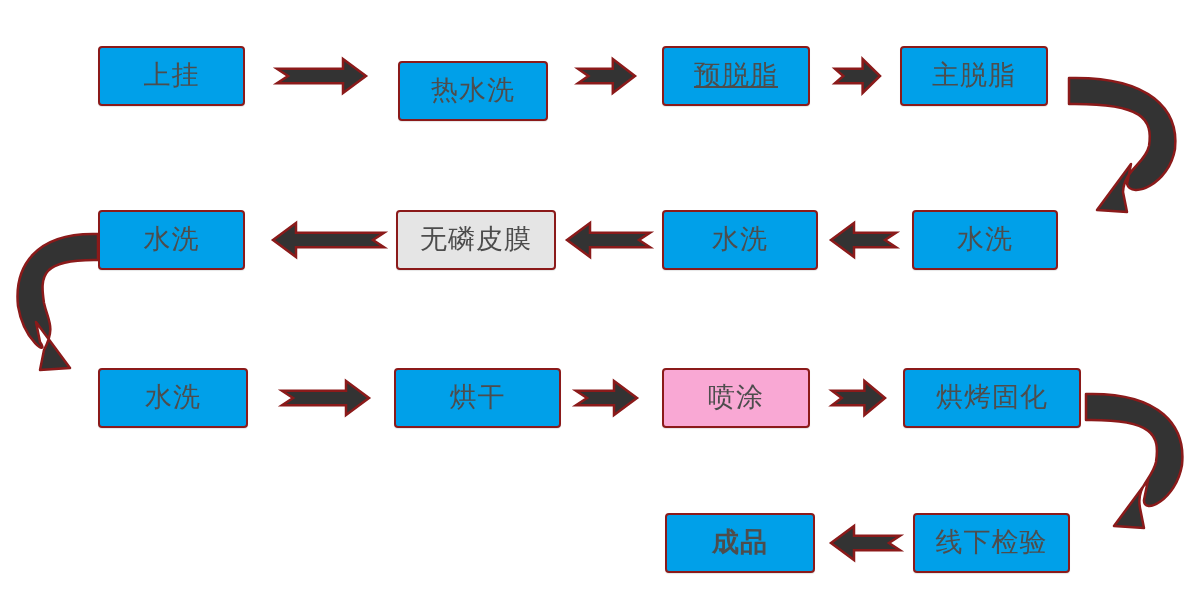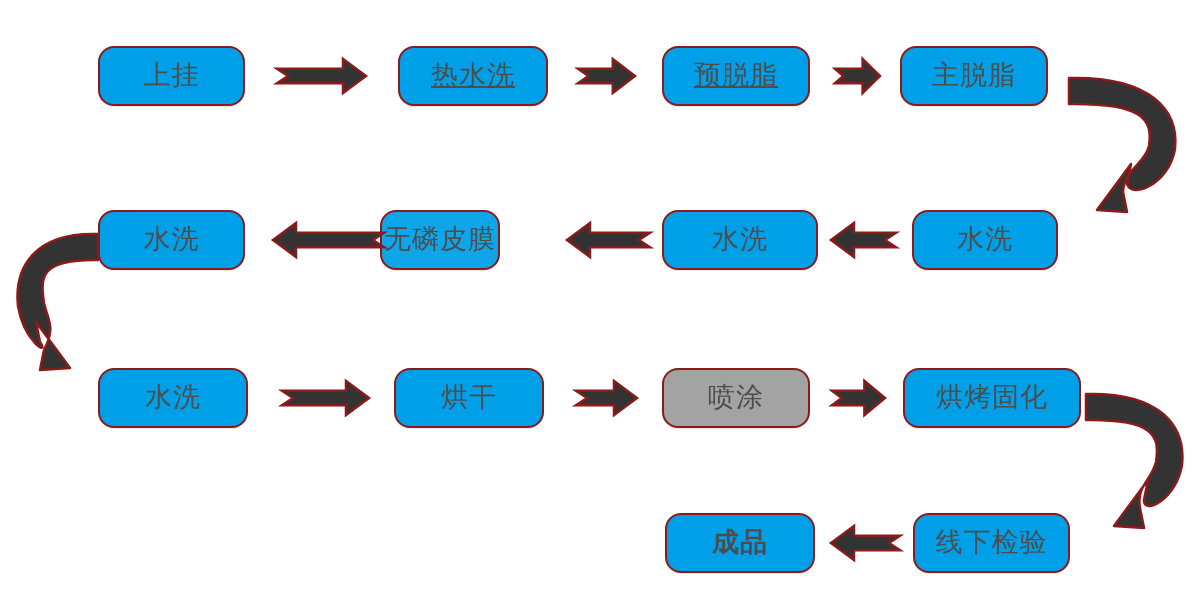--- a/index.html
+++ b/index.html
@@ -15,21 +15,21 @@
     width: 1200px;
     height: 615px;
     background: #ffffff;
     overflow: hidden;
   }
   .node {
     position: absolute;
     box-sizing: border-box;
     background: #00a0e9;
     border: 2px solid #8b1a1a;
-    border-radius: 16px;
+    border-radius: 4px;
     display: flex;
     align-items: center;
     justify-content: center;
     color: #4d4d4d;
     font-size: 27px;
     letter-spacing: 1px;
     line-height: 1;
     white-space: nowrap;
     box-shadow: 0 1px 1px rgba(0,0,0,0.10);
   }
@@ -45,48 +45,48 @@
   .curve svg { display: block; overflow: visible; }
 </style>
 </head>
 <body>
 
 <div id="canvas">
   <div id="nodes-layer">
       <div class="node" style="left: 98px; top: 46px; width: 147px; height: 60px; background: rgb(0, 160, 233); border-color: rgb(139, 26, 26); color: rgb(77, 77, 77);">
         <span class="node-label">上挂</span>
       </div>
-      <div class="node" style="left: 398px; top: 46px; width: 150px; height: 60px; background: rgb(0, 160, 233); border-color: rgb(139, 26, 26); color: rgb(77, 77, 77); text-decoration: underline;">
+      <div class="node" style="left: 398px; top: 61px; width: 150px; height: 60px; background: rgb(0, 160, 233); border-color: rgb(139, 26, 26); color: rgb(77, 77, 77);">
         <span class="node-label">热水洗</span>
       </div>
       <div class="node" style="left: 662px; top: 46px; width: 148px; height: 60px; background: rgb(0, 160, 233); border-color: rgb(139, 26, 26); color: rgb(77, 77, 77); text-decoration: underline;">
         <span class="node-label">预脱脂</span>
       </div>
       <div class="node" style="left: 900px; top: 46px; width: 148px; height: 60px; background: rgb(0, 160, 233); border-color: rgb(139, 26, 26); color: rgb(77, 77, 77); justify-content: center;">
         <span class="node-label">主脱脂</span>
       </div>
       <div class="node" style="left: 912px; top: 210px; width: 146px; height: 60px; background: rgb(0, 160, 233); border-color: rgb(139, 26, 26); color: rgb(77, 77, 77);">
         <span class="node-label">水洗</span>
       </div>
       <div class="node" style="left: 662px; top: 210px; width: 156px; height: 60px; background: rgb(0, 160, 233); border-color: rgb(139, 26, 26); color: rgb(77, 77, 77);">
         <span class="node-label">水洗</span>
       </div>
-      <div class="node" style="left: 380px; top: 210px; width: 120px; height: 60px; background: #0ea5e9; border-color: rgb(139, 26, 26); color: rgb(77, 77, 77);">
+      <div class="node" style="left: 396px; top: 210px; width: 160px; height: 60px; background: #e5e5e5; border-color: rgb(139, 26, 26); color: rgb(77, 77, 77);">
         <span class="node-label">无磷皮膜</span>
       </div>
       <div class="node" style="left: 98px; top: 210px; width: 147px; height: 60px; background: rgb(0, 160, 233); border-color: rgb(139, 26, 26); color: rgb(77, 77, 77);">
         <span class="node-label">水洗</span>
       </div>
       <div class="node" style="left: 98px; top: 368px; width: 150px; height: 60px; background: rgb(0, 160, 233); border-color: rgb(139, 26, 26); color: rgb(77, 77, 77);">
         <span class="node-label">水洗</span>
       </div>
-      <div class="node" style="left: 394px; top: 368px; width: 150px; height: 60px; background: rgb(0, 160, 233); border-color: rgb(139, 26, 26); color: rgb(77, 77, 77);">
+      <div class="node" style="left: 394px; top: 368px; width: 167px; height: 60px; background: rgb(0, 160, 233); border-color: rgb(139, 26, 26); color: rgb(77, 77, 77);">
         <span class="node-label">烘干</span>
       </div>
-      <div class="node" style="left: 662px; top: 368px; width: 148px; height: 60px; background: #a3a3a3; border-color: rgb(139, 26, 26); color: rgb(77, 77, 77);">
+      <div class="node" style="left: 662px; top: 368px; width: 148px; height: 60px; background: #f9a8d4; border-color: rgb(139, 26, 26); color: rgb(77, 77, 77);">
         <span class="node-label">喷涂</span>
       </div>
       <div class="node" style="left: 903px; top: 368px; width: 178px; height: 60px; background: rgb(0, 160, 233); border-color: rgb(139, 26, 26); color: rgb(77, 77, 77);">
         <span class="node-label">烘烤固化</span>
       </div>
       <div class="node" style="left: 913px; top: 513px; width: 157px; height: 60px; background: rgb(0, 160, 233); border-color: rgb(139, 26, 26); color: rgb(77, 77, 77); align-items: center;">
         <span class="node-label">线下检验</span>
       </div>
       <div class="node" style="left: 665px; top: 513px; width: 150px; height: 60px; background: rgb(0, 160, 233); border-color: rgb(139, 26, 26); color: rgb(77, 77, 77); font-weight: bold;">
         <span class="node-label">成品</span>

